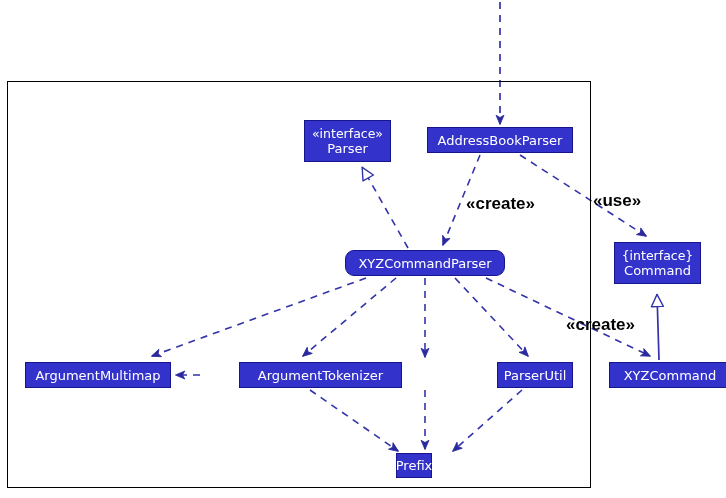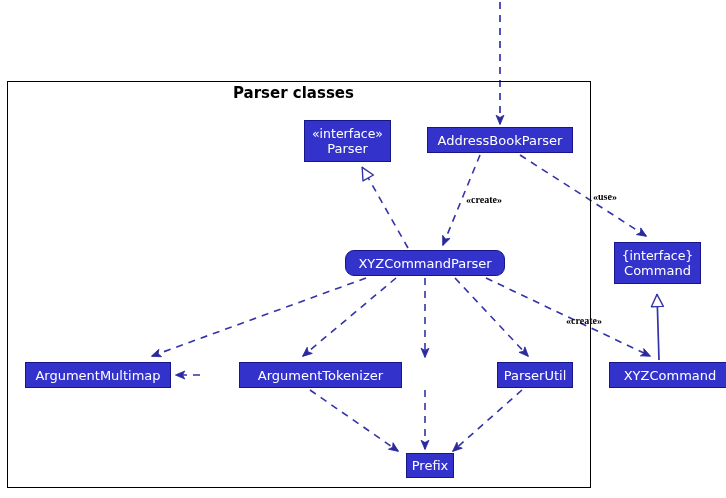--- a/index.html
+++ b/index.html
@@ -60,36 +60,35 @@
     position: absolute;
     font-family: "DejaVu Sans", sans-serif;
     font-size: 15px;
     font-weight: bold;
     color: #000000;
     white-space: nowrap;
     z-index: 2;
   }
   .edge-label {
     position: absolute;
-    font-family: Liberation Serif, serif;
-    font-size: 10px;
+    font-family: Liberation Sans, sans-serif;
+    font-size: 17px;
     font-weight: bold;
     color: #000000;
     white-space: nowrap;
     background: transparent;
     z-index: 6;
   }
 </style>
 </head>
 <body>
 
 <div id="diagram-root">
 
   <div class="pkg-frame" style="left:7px; top:81px; width:584px; height:407px;"></div>
-  <div class="pkg-title" style="left:233px; top:84px;">Parser classes</div>
 
   <svg id="edge-layer" viewBox="0 0 726 498" xmlns="http://www.w3.org/2000/svg">
     <defs>
       <marker id="arrow-open" markerWidth="11" markerHeight="11" refX="9.2" refY="4.2" orient="auto" markerUnits="userSpaceOnUse">
         <path d="M1,0.4 L10,4.2 L1,8.0" fill="none" stroke="#3333AA" stroke-width="1.7" stroke-linecap="round" stroke-linejoin="round"></path>
       </marker>
       <marker id="arrow-filled" markerWidth="12" markerHeight="12" refX="9.6" refY="4.6" orient="auto" markerUnits="userSpaceOnUse">
         <path d="M0.8,0.6 L10.2,4.6 L0.8,8.6 L3.1,4.6 Z" fill="#2a2a9e" stroke="#2a2a9e" stroke-width="0.8" stroke-linejoin="round"></path>
       </marker>
       <marker id="tri-hollow" markerWidth="16" markerHeight="16" refX="13.6" refY="7" orient="auto" markerUnits="userSpaceOnUse">
@@ -158,17 +157,17 @@
 
 
   <div class="uml-class" style="left:497px; top:362px; width:76px; height:26px;">
     <span class="cname">ParserUtil</span>
   </div>
 
   <div class="uml-class" style="left:609px; top:362px; width:122px; height:26px;">
     <span class="cname">XYZCommand</span>
   </div>
 
-  <div class="uml-class" style="left:406px; top:453px; width:48px; height:25px;">
+  <div class="uml-class" style="left:396px; top:453px; width:36px; height:25px;">
     <span class="cname">Prefix</span>
   </div>
 
 </div>
 
 </body></html>

